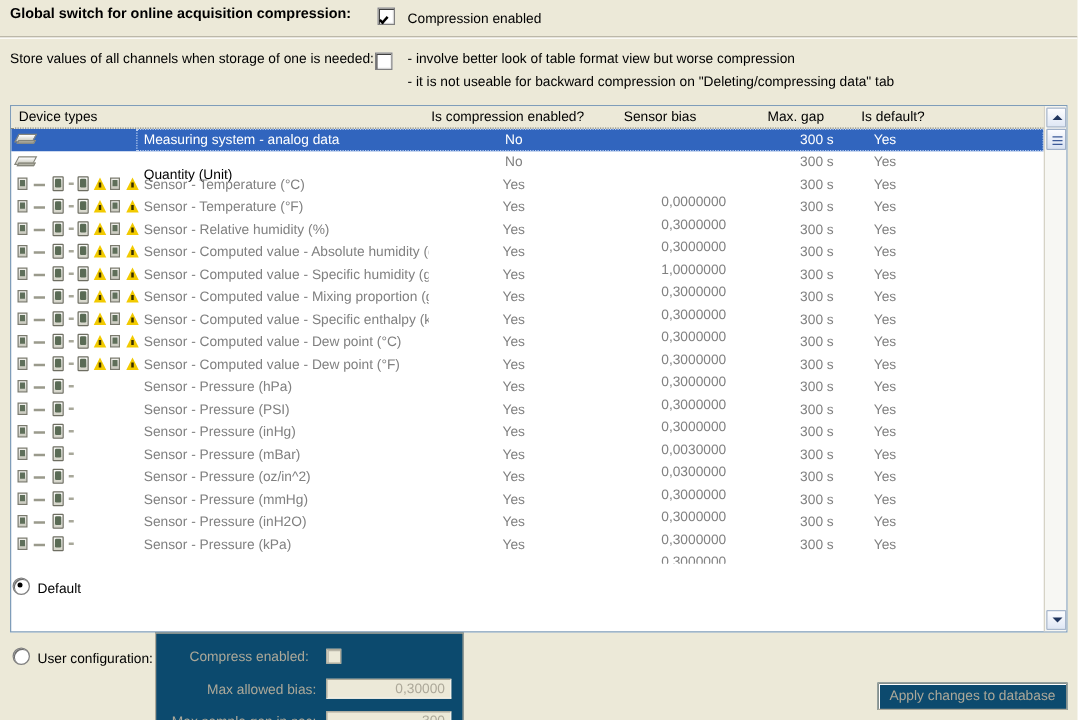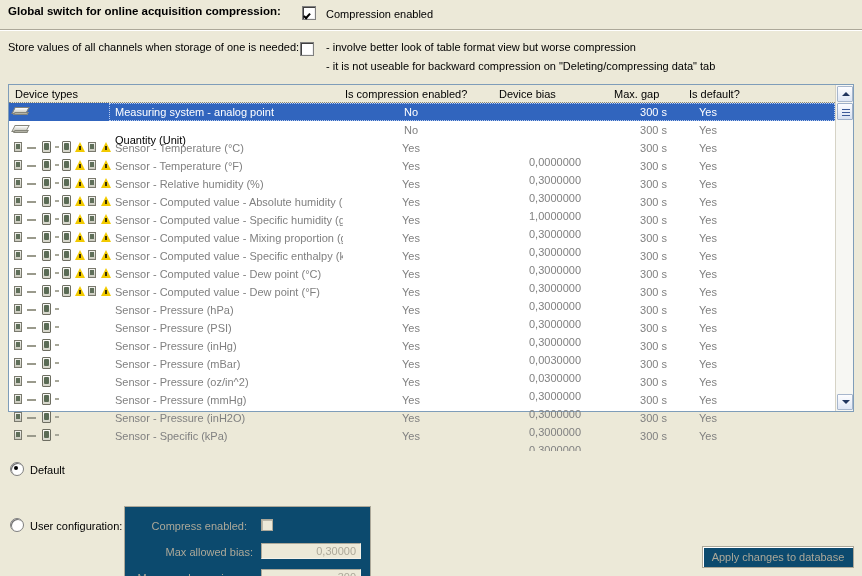--- a/index.html
+++ b/index.html
@@ -25,21 +25,21 @@
     border:solid #000;border-width:0 2px 2px 0;transform:rotate(42deg);
     box-sizing:border-box;
   }
   .sep{position:absolute;left:0;top:29px;width:862px;height:1px;background:#ACA899;}
   .sep2{position:absolute;left:0;top:30px;width:862px;height:1px;background:#FFFFFF;}
   .row-store{position:absolute;left:8px;top:41px;}
   .note{position:absolute;color:#000;font-size:11px;white-space:nowrap;}
 
   
   .grid-wrap{
-    position:absolute;left:8px;top:84px;width:846px;height:328px;
+    position:absolute;left:8px;top:84px;width:846px;height:422px;
     background:#FFFFFF;border:1px solid #7F9DB9;box-sizing:border-box;
   }
   .grid-header{
     position:absolute;left:0;top:0;height:18px;width:100%;
     background:#ECE9D8;border-bottom:1px dotted #8a8a7a;box-sizing:border-box;
   }
   .grid-header .hcell{position:absolute;top:3px;white-space:nowrap;color:#000;font-size:11px;}
   .grid-body{position:absolute;left:0;top:18px;width:826px;height:348px;overflow:hidden;}
   .grow{position:relative;height:18px;white-space:nowrap;}
   .grow .c-icons{position:absolute;left:4px;top:1px;height:16px;}
@@ -147,28 +147,28 @@
   </div>
   <div class="note" style="left:326px;top:60px;">- it is not useable for backward compression on "Deleting/compressing data" tab</div>
   <div class="note" style="left:326px;top:41px;">- involve better look of table format view but worse compression</div>
 </div>
 
 <div class="grid-wrap">
   <div class="grid-header" id="grid-header">
       <span class="hcell" style="left: 6px;">Device types</span>
       <span class="hcell" style="left: 106px; margin-top: 46px;">Quantity (Unit)</span>
       <span class="hcell" style="left: 336px;">Is compression enabled?</span>
-      <span class="hcell" style="left: 490px;">Device bias</span>
+      <span class="hcell" style="left: 490px;">Sensor bias</span>
       <span class="hcell" style="left: 605px;">Max. gap</span>
       <span class="hcell" style="left: 680px;">Is default?</span>
     </div>
   <div class="grid-body" id="grid-body">
       <div class="grow selected">
         <span class="c-icons"><span class="icn sys"></span></span>
-        <span class="c-qty">Measuring system - analog point</span>
+        <span class="c-qty">Measuring system - analog data</span>
         <span class="c-comp">No</span>
         <span class="c-bias">0,3000000</span>
         <span class="c-gap">300 s</span>
         <span class="c-def">Yes</span>
       </div>
       <div class="grow">
         <span class="c-icons"><span class="icn sys"></span></span>
         <span class="c-comp">No</span>
         <span class="c-bias">0,0000000</span>
         <span class="c-gap">300 s</span>
@@ -297,21 +297,21 @@
       <div class="grow">
         <span class="c-icons"><span class="icn mod"></span><span class="icn dash"></span><span class="icn dev"></span><span class="icn tick"></span></span>
         <span class="c-qty">Sensor - Pressure (inH2O)</span>
         <span class="c-comp">Yes</span>
         <span class="c-bias">0,3000000</span>
         <span class="c-gap">300 s</span>
         <span class="c-def">Yes</span>
       </div>
       <div class="grow">
         <span class="c-icons"><span class="icn mod"></span><span class="icn dash"></span><span class="icn dev"></span><span class="icn tick"></span></span>
-        <span class="c-qty">Sensor - Specific (kPa)</span>
+        <span class="c-qty">Sensor - Pressure (kPa)</span>
         <span class="c-comp">Yes</span>
         <span class="c-bias">0,0300000</span>
         <span class="c-gap">300 s</span>
         <span class="c-def">Yes</span>
       </div>
     </div>
 
   <div class="vsb">
     <div class="sb-btn up">
       <span class="sb-arrow"></span>

